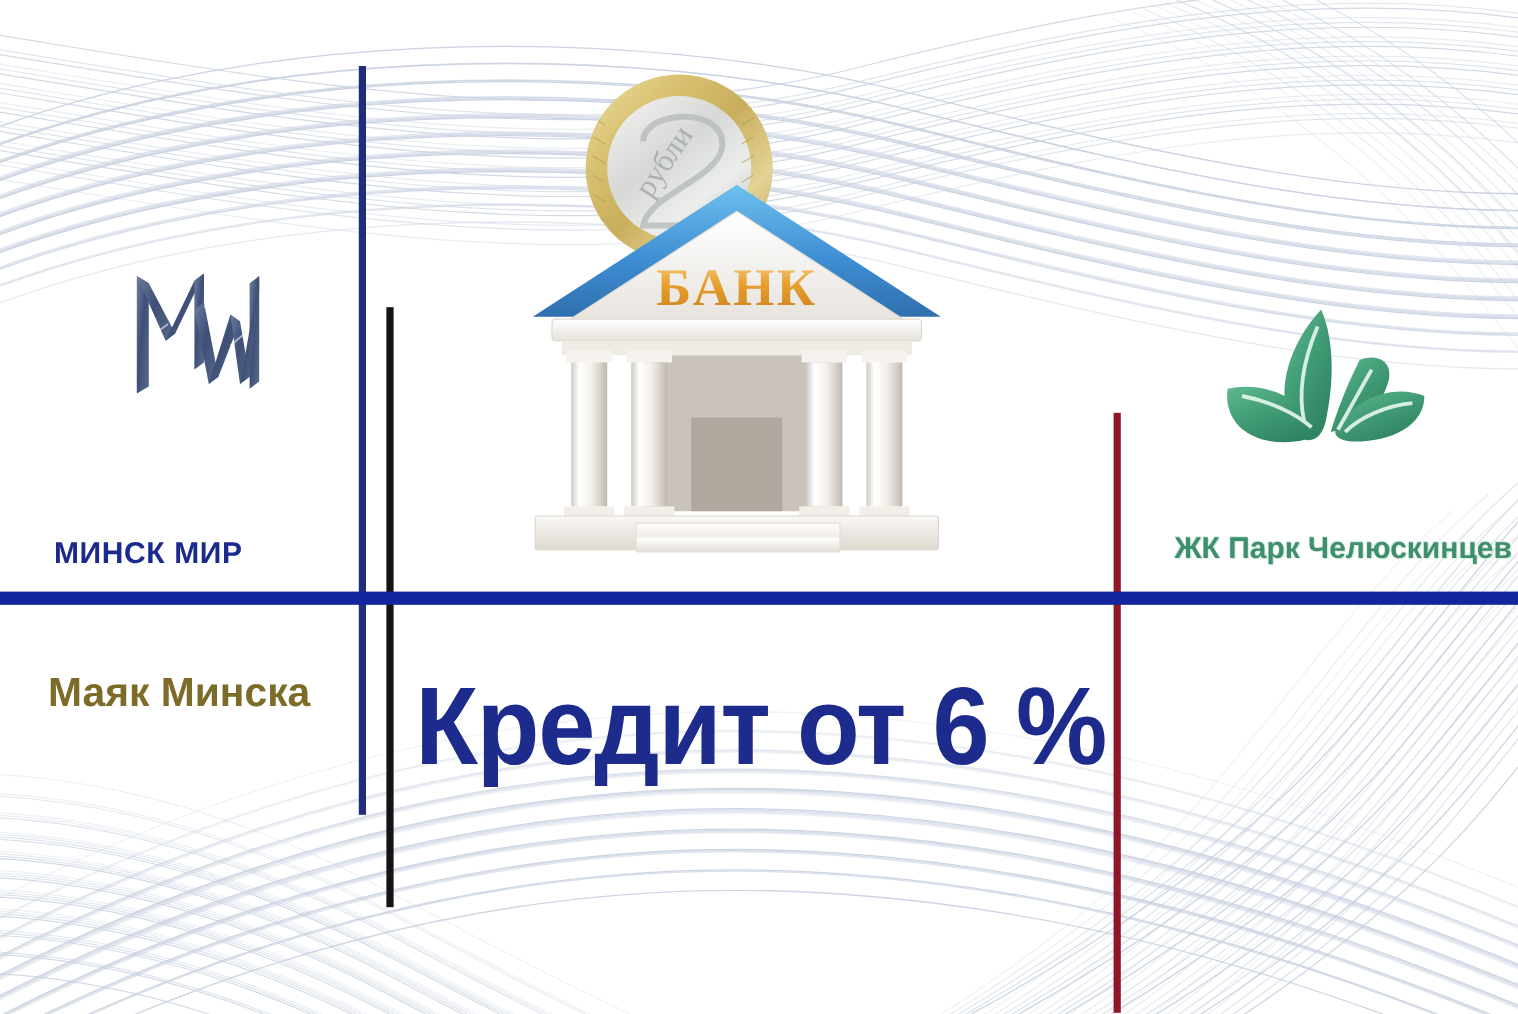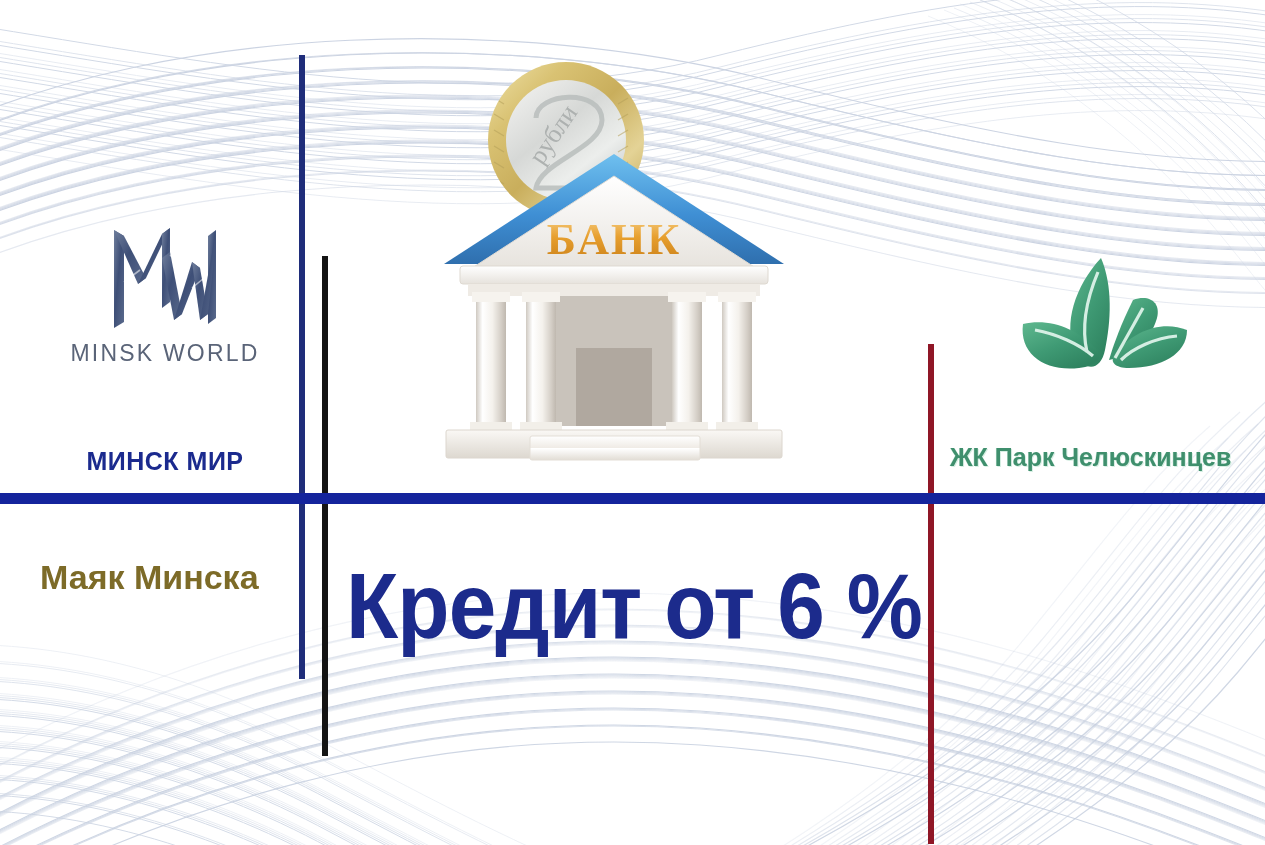--- a/index.html
+++ b/index.html
@@ -79,21 +79,21 @@
     letter-spacing: 2.2px;
     color: #5a6478;
     font-weight: 400;
     white-space: nowrap;
   }
   #minsk-mir-label {
     position: absolute;
     left: 45px;
     top: 447px;
     width: 240px;
-    text-align: center;
+    text-align: left;
     font-size: 25px;
     font-weight: bold;
     color: #1b2a8e;
     letter-spacing: 0.5px;
     white-space: nowrap;
   }
   #mayak-minska-label {
     position: absolute;
     left: 40px;
     top: 558px;
@@ -140,21 +140,21 @@
   }
   #park-leaf-mark {
     display: block;
     margin: 0 auto;
   }
   #park-label {
     position: absolute;
     left: 950px;
     top: 443px;
     width: 310px;
-    text-align: left;
+    text-align: right;
     font-size: 25px;
     font-weight: bold;
     color: #3f8f6d;
     white-space: nowrap;
     text-shadow: 1px 1px 0 #d8efe4, -0.5px -0.5px 0 #cfe9dd;
   }
 </style>
 </head>
 <body>
 
@@ -287,21 +287,20 @@
 
         <polygon points="108,14 116,8 116,96 108,102"></polygon>
         <polygon points="100,98 108,92 116,20 116,8"></polygon>
       </g>
       <g stroke="#ffffff" stroke-width="1.6" opacity="0.55" fill="none">
         <path d="M24,60 L40,48"></path>
         <path d="M70,34 L82,26"></path>
         <path d="M92,66 L104,56"></path>
       </g>
     </svg>
-    <div id="minsk-world-wordmark">MINSK WORLD</div>
   </div>
 
   <div id="minsk-mir-label">МИНСК МИР</div>
 
   <div id="mayak-minska-label">Маяк Минска</div>
 
   <svg id="bank-illustration" viewBox="0 0 380 410">
     <defs>
       <linearGradient id="coinOuter" x1="0" y1="0" x2="1" y2="1">
         <stop offset="0%" stop-color="#efe2a8"></stop>

